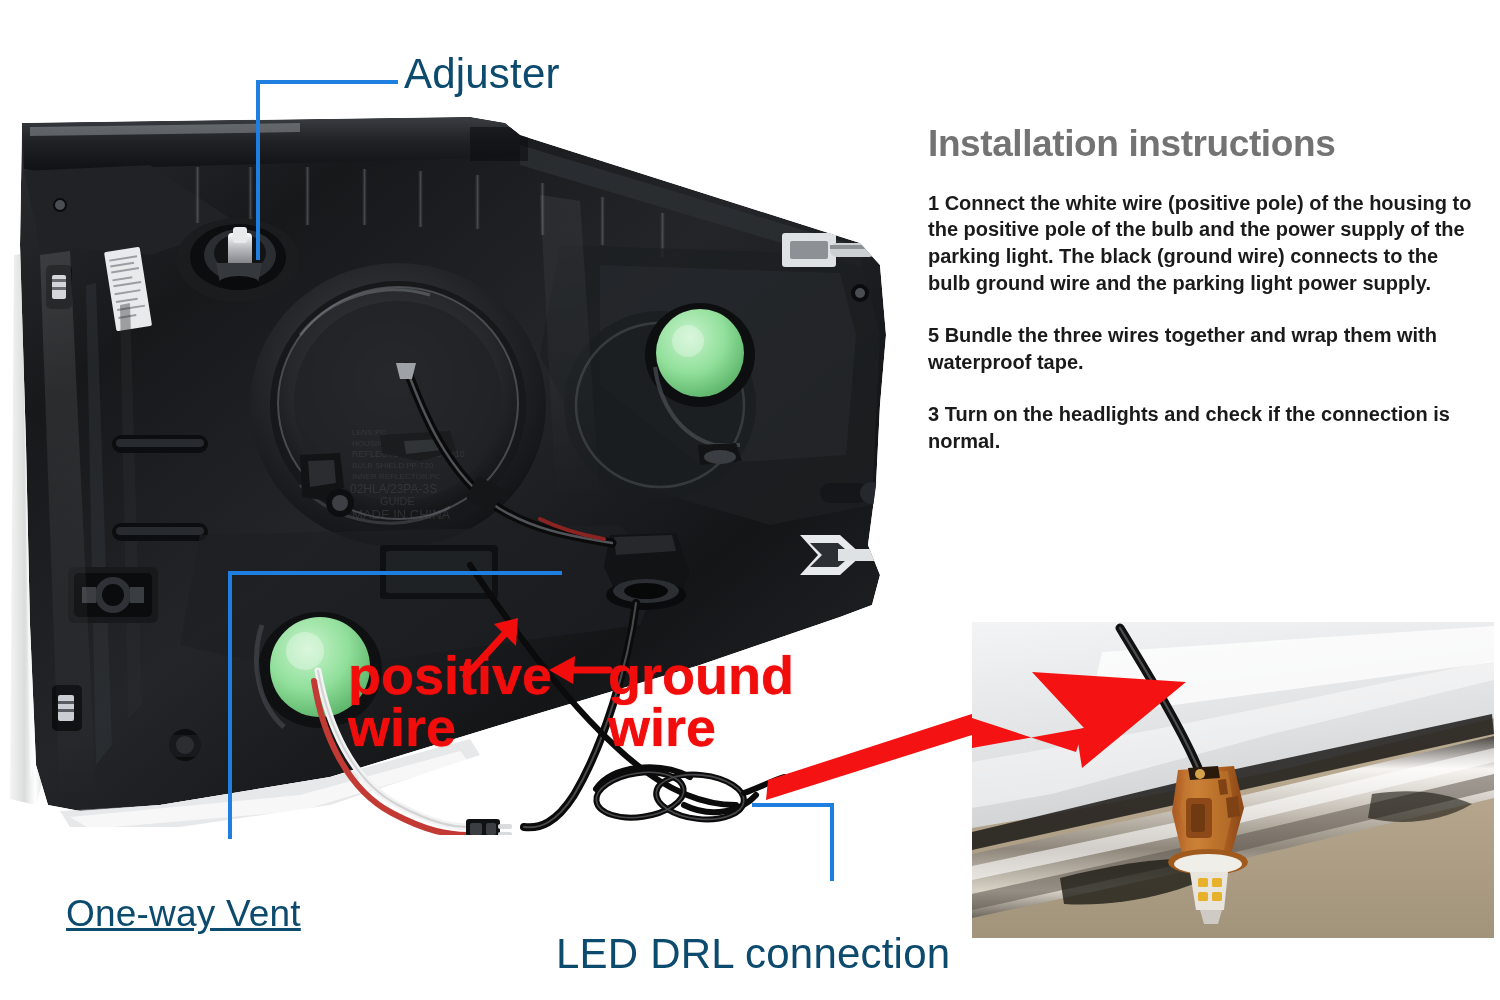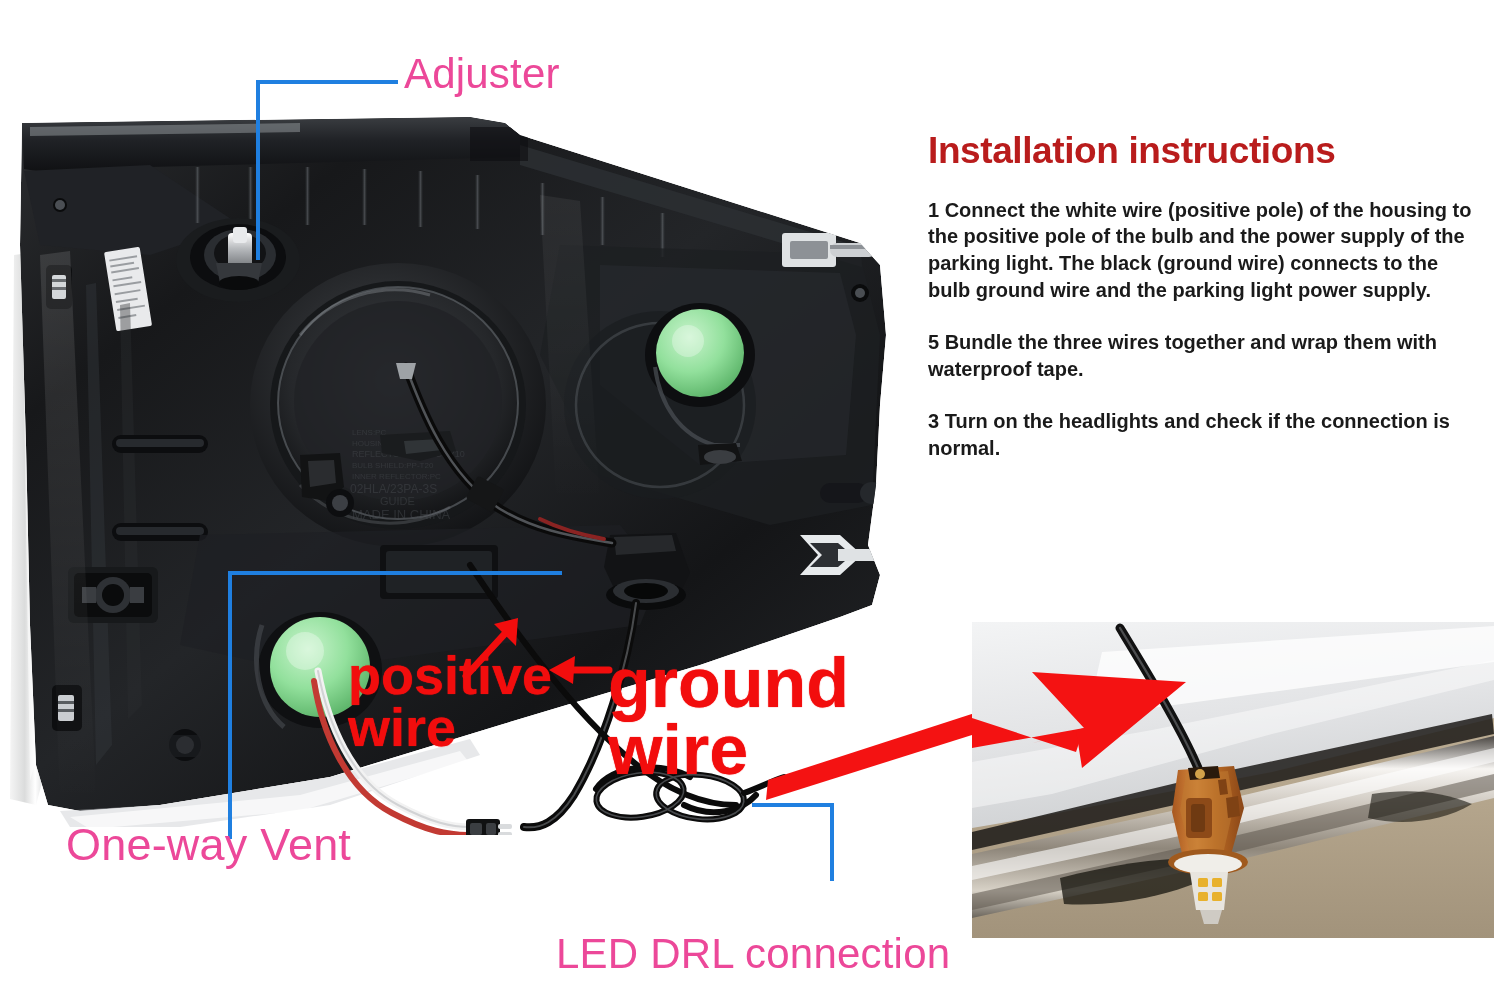--- a/index.html
+++ b/index.html
@@ -35,21 +35,21 @@
   .leader {
     position: absolute;
     background: #1f7fe0;
   }
   .leader.h { height: 4px; }
   .leader.v { width: 4px; }
 
   
   .callout {
     position: absolute;
-    color: #ec4899;
+    color: #0c4a6e;
     font-weight: 400;
     white-space: nowrap;
     letter-spacing: 0.2px;
   }
 
   
   .red-label {
     position: absolute;
     color: #f20d0d;
     font-weight: bold;
@@ -59,26 +59,26 @@
   }
 
   
   #instructions {
     position: absolute;
     left: 928px;
     top: 116px;
     width: 566px;
   }
   #instructions-title {
-    color: #b91c1c;
+    color: #737373;
     font-weight: bold;
     font-size: 37px;
     line-height: 1.05;
     letter-spacing: -0.4px;
-    margin: 16px 0 26px 0;
+    margin: 9px 0 26px 0;
     white-space: nowrap;
   }
   .step {
     color: #1a1a1a;
     font-weight: bold;
     font-size: 20px;
     line-height: 1.33;
     margin: 0 0 26px 0;
     max-width: 545px;
   }
@@ -393,30 +393,30 @@
   <div class="leader h" style="left:256px; top:80px;  width:142px;"></div>
 
   <div class="leader h" style="left:228px; top:571px; width:334px;"></div>
   <div class="leader v" style="left:228px; top:571px; height:268px;"></div>
 
   <div class="leader h" style="left:752px; top:803px; width:82px;"></div>
   <div class="leader v" style="left:830px; top:803px; height:78px;"></div>
 
   <div class="callout" style="left:404px; top:50px; font-size:42px;">Adjuster</div>
 
-  <div class="callout" style="left:66px; top:819px; font-size:45px;">One-way Vent</div>
+  <div class="callout" style="left:66px; top:893px; font-size:37px;text-decoration:underline;">One-way Vent</div>
 
   <div class="callout" style="left:556px; top:930px; font-size:42px;">LED DRL connection</div>
 
   <div class="red-label" style="left:307px; top:650px; font-size:54px;margin-left:41px;">
     <div>positive</div>
     <div>wire</div>
   </div>
 
-  <div class="red-label" style="left:608px; top:650px; font-size:70px;">
+  <div class="red-label" style="left:608px; top:650px; font-size:54px;">
     <div>ground</div>
     <div>wire</div>
   </div>
 
   <svg class="small-arrow" style="left:460px; top:612px;" width="70" height="70" viewBox="0 0 70 70">
     <path d="M 6,64 L 50,16" stroke="#f20d0d" stroke-width="7" stroke-linecap="round" fill="none"></path>
     <path d="M 58,6 L 56,34 L 34,12 Z" fill="#f20d0d"></path>
   </svg>
 
   <svg class="small-arrow" style="left:545px; top:648px;" width="70" height="46" viewBox="0 0 70 46">

